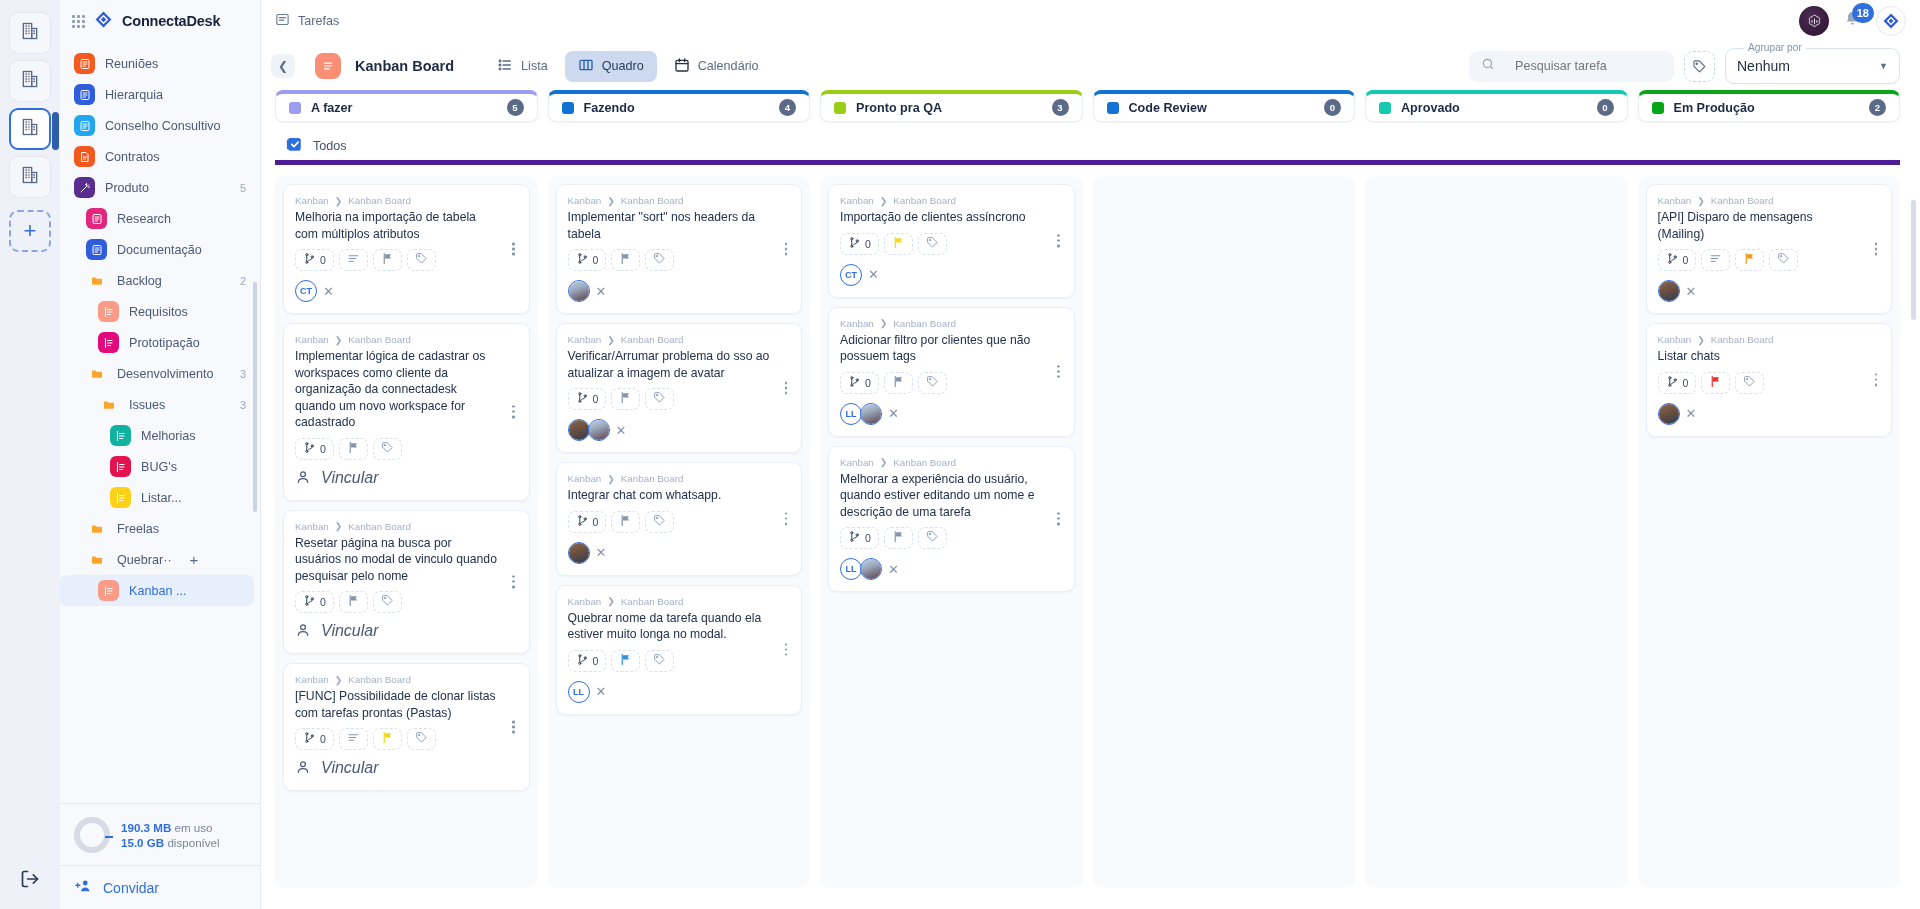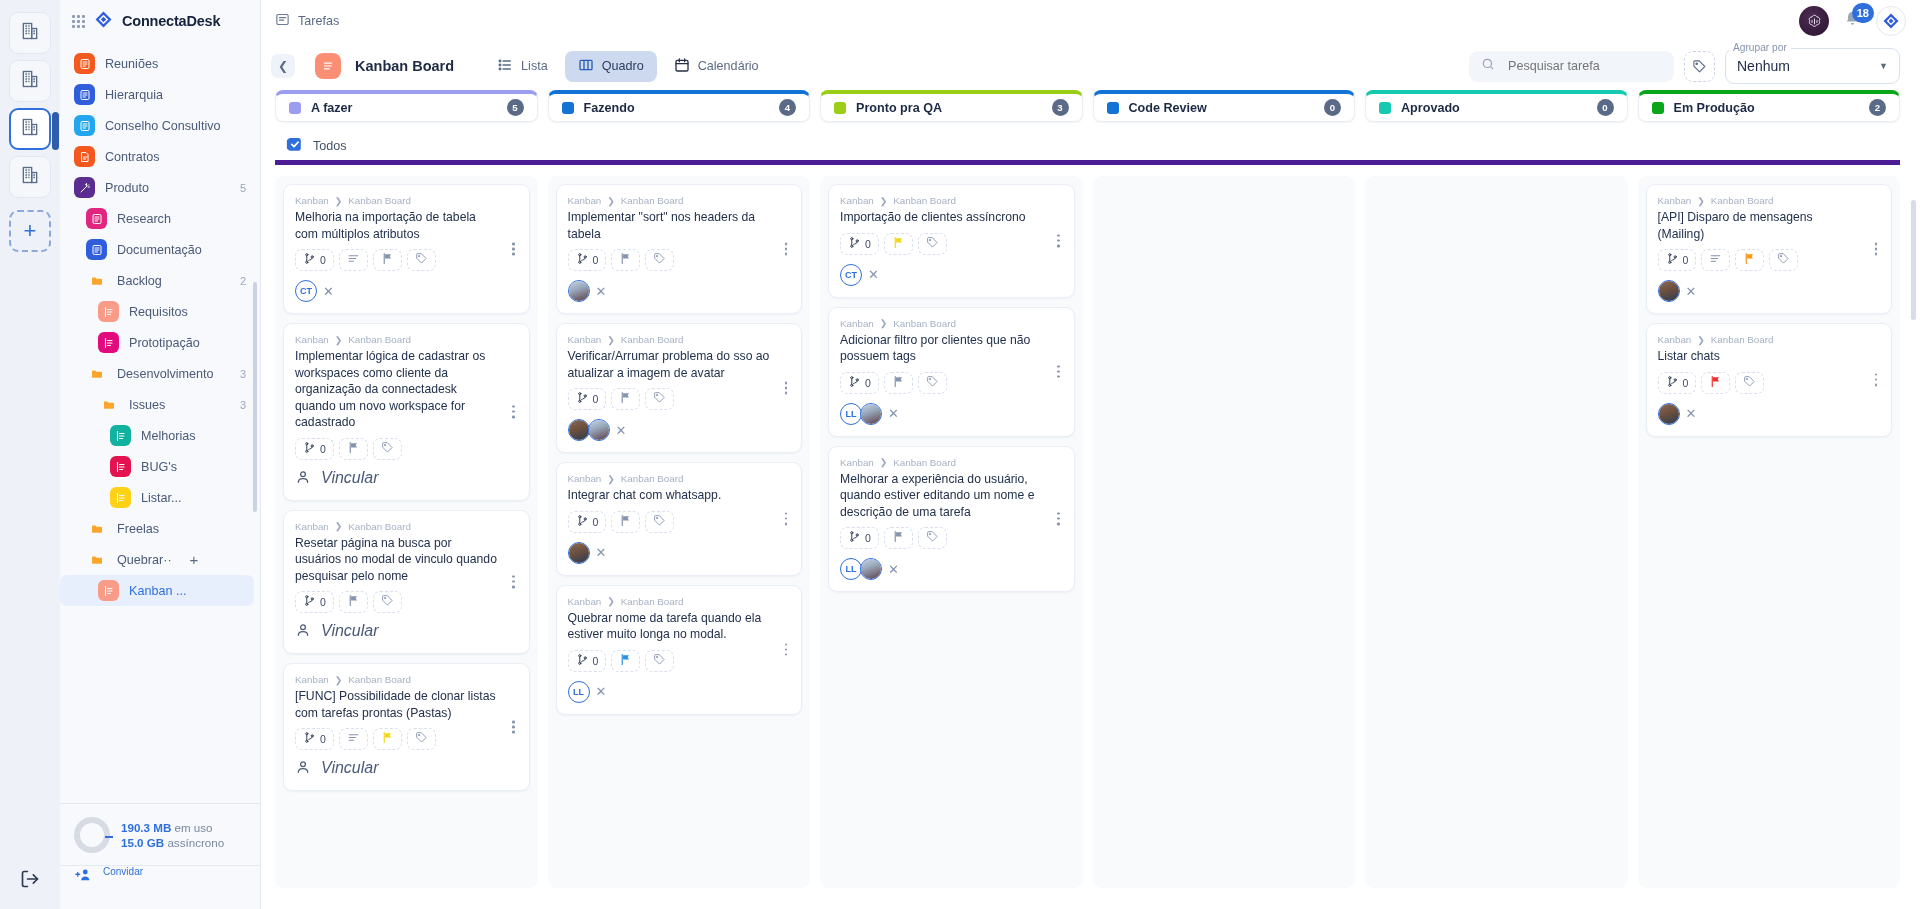--- a/index.html
+++ b/index.html
@@ -80,23 +80,23 @@
     padding: 0 14px; border-top: 1px solid #e5e9f2;
   }
   .donut {
     width: 36px; height: 36px; border-radius: 50%;
     border: 6px solid #d6dbe4; position: relative; flex: 0 0 36px;
   }
   .donut::after { content:""; position:absolute; right:-9px; top:13px; width:8px; height:2px; background:#2f6fdd; }
   .st-line { font-size: 11.6px; color: #7b889f; line-height: 15px; white-space: nowrap; }
   .st-line b { color: #2f6fdd; }
   .invite {
-    flex: 0 0 44px; display: flex; align-items: flex-start; gap: 11px;
+    flex: 0 0 44px; display: flex; align-items: center; gap: 11px;
     padding: 0 14px; border-top: 1px solid #e5e9f2; cursor: pointer;
-    color: #2f6fdd; font-size: 10px;
+    color: #2f6fdd; font-size: 14px;
   }
 
   
   .main { flex: 1 1 auto; height: 909px; display: flex; flex-direction: column; background: #fff; position: relative; }
 
   .topbar { height: 42px; flex: 0 0 42px; display: flex; align-items: center; padding: 8px 14px; gap: 9px; }
   .topbar .crumb { display: flex; align-items: center; gap: 8px; color: #5b6b87; font-size: 12.6px; }
   .topbar-right { margin-left: auto; display: flex; align-items: center; gap: 14px; }
   .avatar-gpt { width: 30px; height: 30px; border-radius: 50%; background: radial-gradient(circle at 40% 35%, #4c2c52, #2a1230); display:flex; align-items:center; justify-content:center; }
   .bell-wrap { position: relative; cursor: pointer; }
@@ -116,34 +116,34 @@
   .board-icon { width: 26px; height: 26px; border-radius: 8px; background: #fa8f76; display:flex; align-items:center; justify-content:center; margin-left: 10px; }
   .board-title { font-size: 14.5px; font-weight: bold; color: #1d2a44; margin-left: 4px; }
   .vtabs { display: flex; align-items: center; gap: 4px; margin-left: 20px; }
   .vtab {
     display: flex; align-items: center; gap: 8px; padding: 6px 13px;
     border-radius: 8px; cursor: pointer; font-size: 12.6px; color: #5b6b87;
   }
   .vtab.active { background: #ccd9ee; color: #2b3c5c; }
   .searchbox {
     margin-left: auto; width: 205px; height: 31px; border-radius: 9px;
-    background: #f2f5fa; display: flex; align-items: center; gap: 13px;
+    background: #f2f5fa; display: flex; align-items: center; gap: 20px;
     padding: 0 12px; cursor: text;
   }
   .searchbox input { border: none; background: transparent; outline: none; font-size: 12.6px; color: #7b889f; width: 100%; font-family: inherit; }
   .tag-btn {
     width: 31px; height: 31px; border-radius: 9px; border: 1px dashed #c9d3e5;
     display: flex; align-items: center; justify-content: center; cursor: pointer;
   }
   .groupby {
     width: 175px; height: 36px; border: 1px solid #d9e1ef; border-radius: 9px;
     position: relative; display: flex; align-items: center; padding: 0 11px; cursor: pointer;
   }
   .groupby .glabel {
-    position: absolute; top: -7px; left: 3px; background: #fff; padding: 0 4px;
+    position: absolute; top: -7px; left: 18px; background: #fff; padding: 0 4px;
     font-size: 10.2px; color: #8594ad;
   }
   .groupby .gval { font-size: 14px; color: #1d2a44; }
   .groupby .gcaret { margin-left: auto; color: #5b6b87; font-size: 9px; }
 
   
   .board-wrap { flex: 1 1 auto; overflow: hidden; position: relative; padding: 0 0 0 14px; }
   .col-heads { display: flex; gap: 10px; padding-right: 20px; }
   .col-head {
     flex: 1 1 0; height: 32px; background: #fff; border-radius: 8px;
@@ -448,21 +448,21 @@
     </div>
     <div class="storage">
       <div class="donut"></div>
       <div>
         <div class="st-line">
           <b>190.3 MB</b>
           <span>em uso</span>
         </div>
         <div class="st-line">
           <b>15.0 GB</b>
-          <span>assíncrono</span>
+          <span>disponível</span>
         </div>
       </div>
     </div>
     <div class="invite">
       <span>
         <svg width="18" height="18" viewBox="0 0 24 24" fill="#2f6fdd">
             <circle cx="15" cy="8" r="3.2"></circle>
             <path d="M9.5 19c0-3 2.6-5 5.5-5s5.5 2 5.5 5z"></path>
             <path d="M5 8.5v5M2.5 11h5" stroke="#2f6fdd" stroke-width="1.8" stroke-linecap="round"></path>
           </svg>

